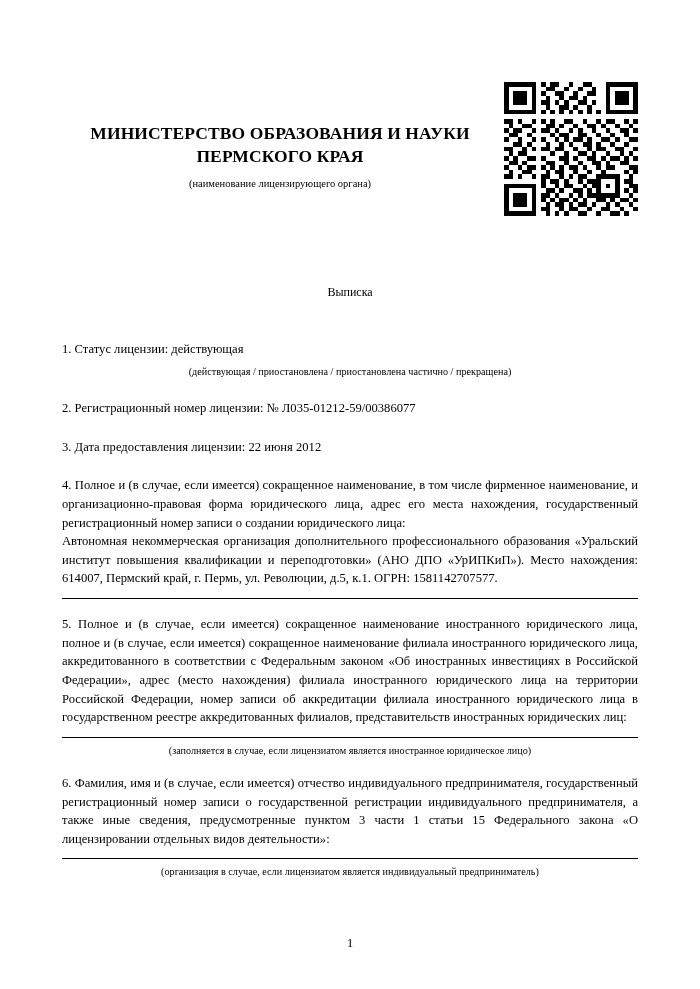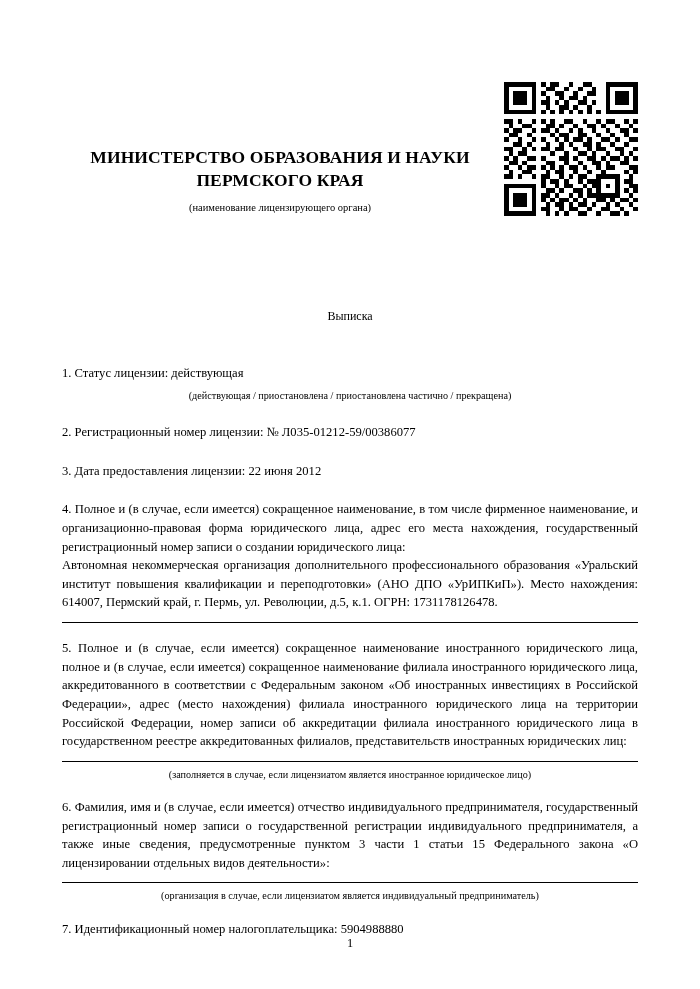--- a/index.html
+++ b/index.html
@@ -12,21 +12,21 @@
     height: 989px;
     position: relative;
     font-family: "Liberation Serif", serif;
     color: #000000;
   }
   .page {
     position: relative;
     width: 700px;
     height: 989px;
     box-sizing: border-box;
-    padding: 84px 62px 20px 62px;
+    padding: 60px 62px 20px 62px;
   }
   .qr {
     position: absolute;
     top: 82px;
     right: 62px;
     width: 134px;
     height: 134px;
   }
   .qr svg { display: block; }
 
@@ -373,21 +373,21 @@
     <div class="item-spacer-20"></div>
 
     <div class="item">
       <div class="body-text">3. Дата предоставления лицензии: 22 июня 2012</div>
     </div>
 
     <div class="item-spacer-20"></div>
 
     <div class="item">
       <div class="body-text">4. Полное и (в случае, если имеется) сокращенное наименование, в том числе фирменное наименование, и организационно-правовая форма юридического лица, адрес его места нахождения, государственный регистрационный номер записи о создании юридического лица:</div>
-      <div class="body-text">Автономная некоммерческая организация дополнительного профессионального образования «Уральский институт повышения квалификации и переподготовки» (АНО ДПО «УрИПКиП»). Место нахождения: 614007, Пермский край, г. Пермь, ул. Революции, д.5, к.1. ОГРН: 1731178126478.</div>
+      <div class="body-text">Автономная некоммерческая организация дополнительного профессионального образования «Уральский институт повышения квалификации и переподготовки» (АНО ДПО «УрИПКиП»). Место нахождения: 614007, Пермский край, г. Пермь, ул. Революции, д.5, к.1. ОГРН: 1581142707577.</div>
       <hr class="rule">
     </div>
 
     <div class="item-spacer-16"></div>
 
     <div class="item">
       <div class="body-text">5. Полное и (в случае, если имеется) сокращенное наименование иностранного юридического лица, полное и (в случае, если имеется) сокращенное наименование филиала иностранного юридического лица, аккредитованного в соответствии с Федеральным законом «Об иностранных инвестициях в Российской Федерации», адрес (место нахождения) филиала иностранного юридического лица на территории Российской Федерации, номер записи об аккредитации филиала иностранного юридического лица в государственном реестре аккредитованных филиалов, представительств иностранных юридических лиц:</div>
       <hr class="rule">
       <div class="sub-caption">(заполняется в случае, если лицензиатом является иностранное юридическое лицо)</div>
     </div>
@@ -395,20 +395,17 @@
     <div class="item-spacer-16"></div>
 
     <div class="item">
       <div class="body-text">6. Фамилия, имя и (в случае, если имеется) отчество индивидуального предпринимателя, государственный регистрационный номер записи о государственной регистрации индивидуального предпринимателя, а также иные сведения, предусмотренные пунктом 3 части 1 статьи 15 Федерального закона «О лицензировании отдельных видов деятельности»:</div>
       <hr class="rule">
       <div class="sub-caption">(организация в случае, если лицензиатом является индивидуальный предприниматель)</div>
     </div>
 
     <div class="item-spacer-16"></div>
 
-    <div class="item">
-      <div class="body-text">7. Идентификационный номер налогоплательщика: 5904988880</div>
-    </div>
 
   </div>
 
   <div class="footer-pageno">1</div>
 </div>
 
 </body></html>

